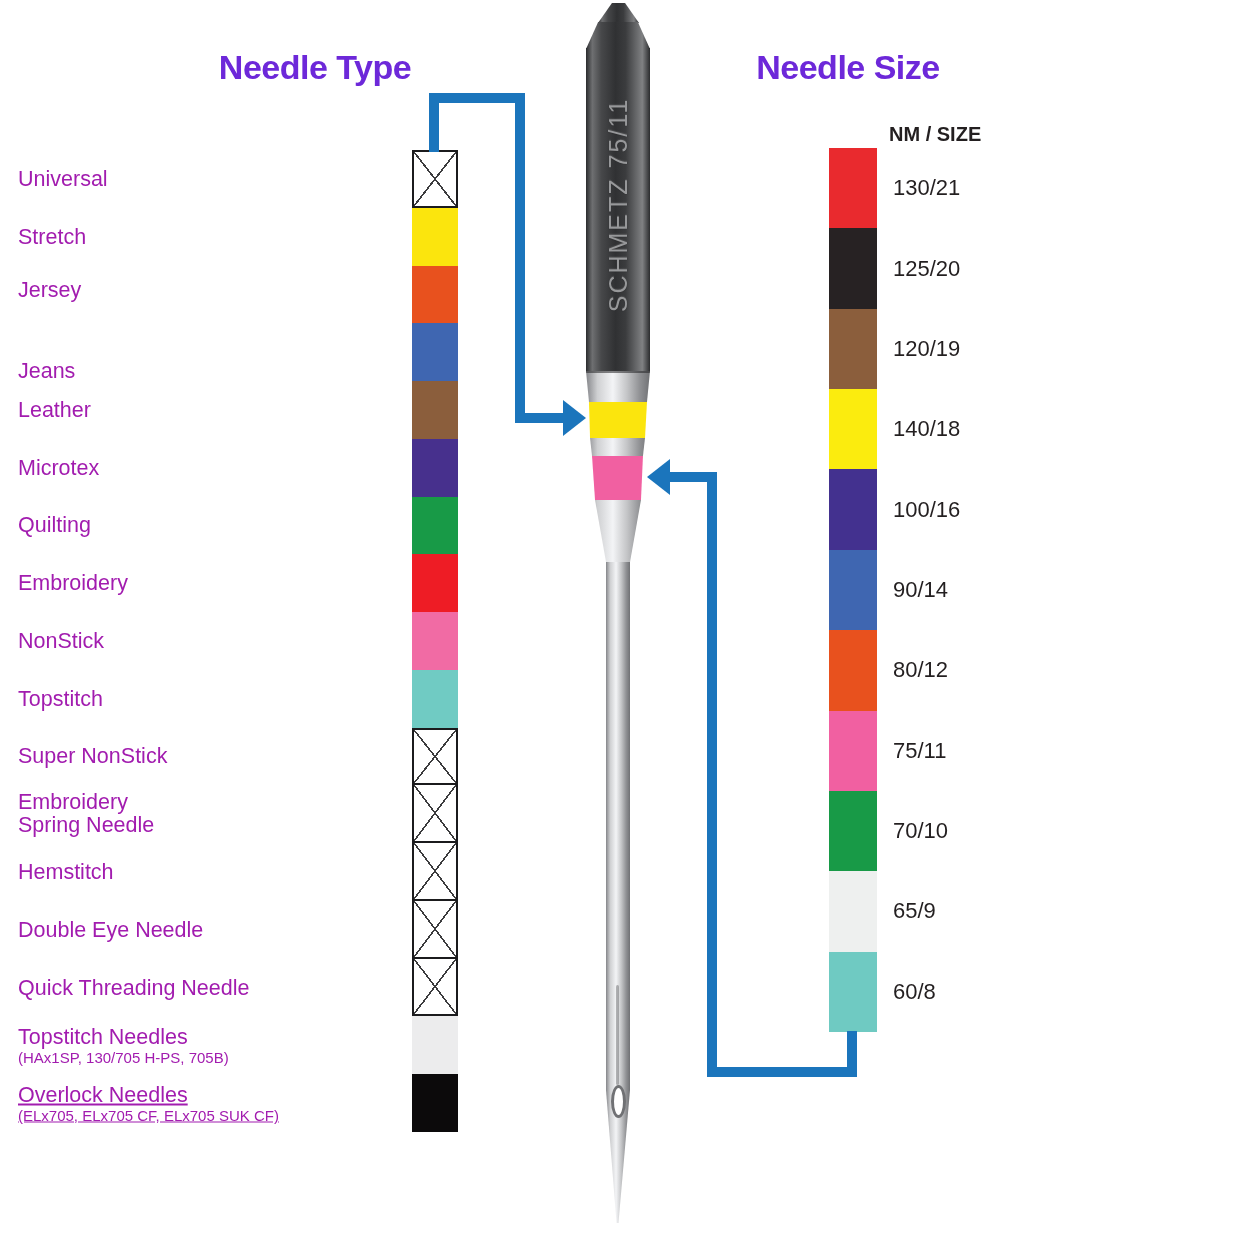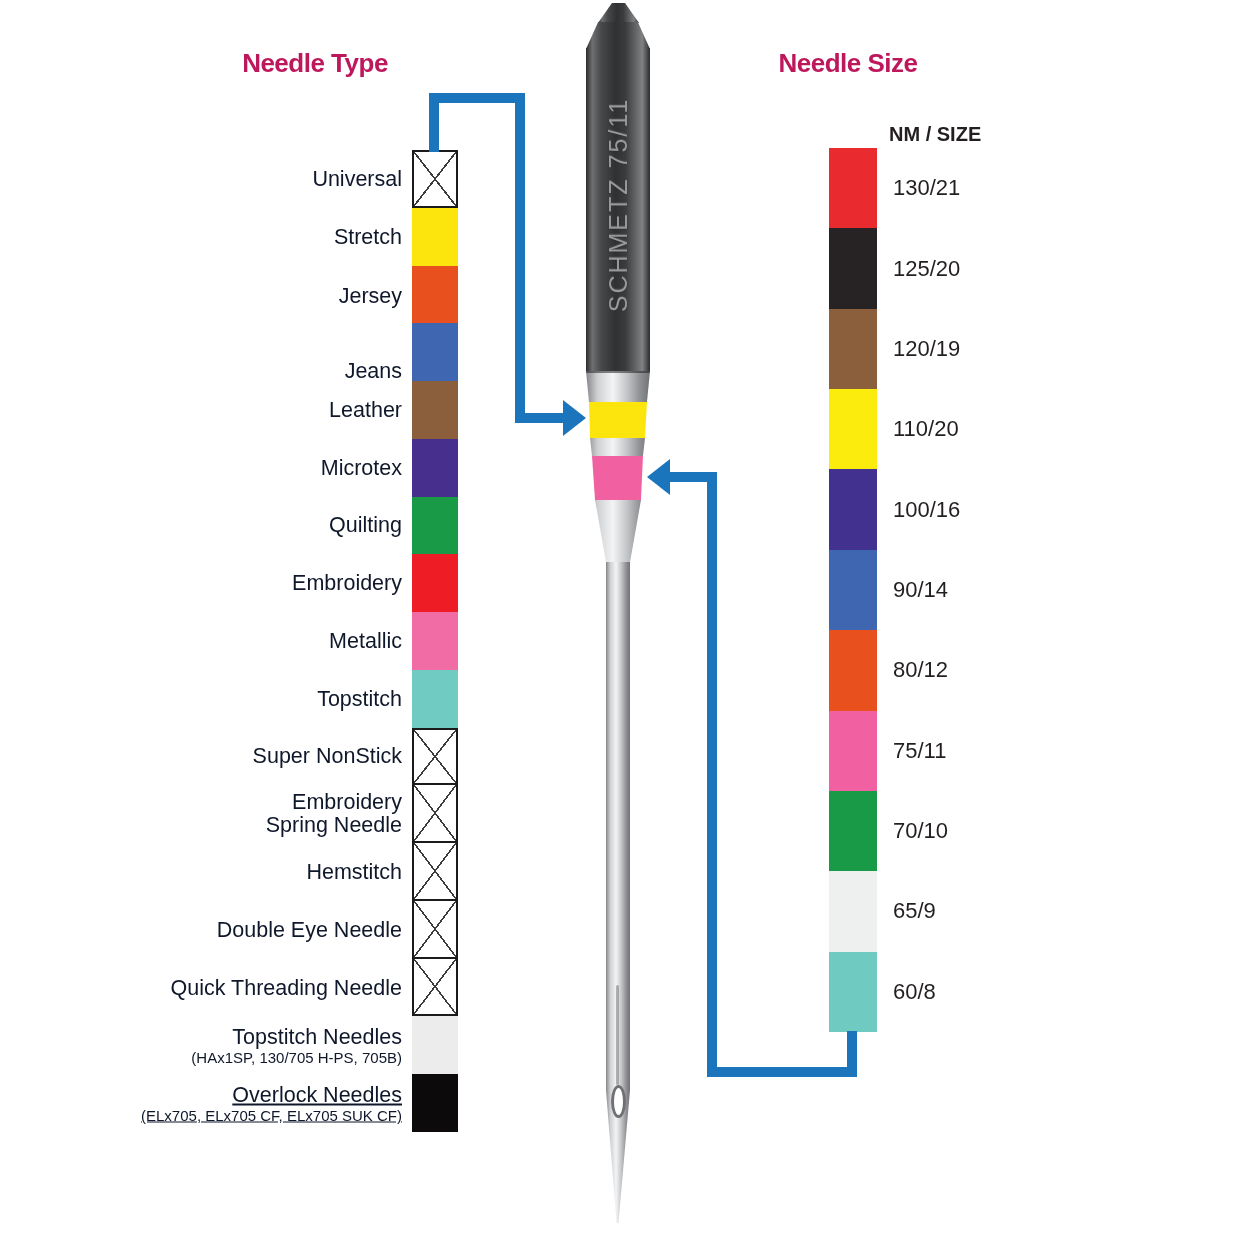--- a/index.html
+++ b/index.html
@@ -3,40 +3,40 @@
 <meta charset="utf-8">
 <style>
   * { margin:0; padding:0; box-sizing:border-box; }
   html,body { background:#fff; }
   #diagram {
     position:relative; width:1247px; height:1247px; background:#ffffff;
     font-family:"Liberation Sans", sans-serif; color:#231f20; overflow:hidden;
   }
   .title {
     position:absolute; top:48px; width:400px; text-align:center;
-    font-size:26px; font-weight:bold; letter-spacing:-0.5px; color:#be185d;
+    font-size:34px; font-weight:bold; letter-spacing:-0.5px; color:#6d28d9;
   }
   #title-left { left:115px; }
   #title-right { left:648px; }
   #nm-size {
     position:absolute; left:889px; top:123px; font-size:20px; font-weight:bold; color:#231f20;
   }
   
   .block { position:absolute; }
   .xbox {
     background:
       linear-gradient(to top right, rgba(0,0,0,0) calc(50% - 0.8px), #3c3c3e calc(50% - 0.8px), #3c3c3e calc(50% + 0.8px), rgba(0,0,0,0) calc(50% + 0.8px)),
       linear-gradient(to bottom right, rgba(0,0,0,0) calc(50% - 0.8px), #3c3c3e calc(50% - 0.8px), #3c3c3e calc(50% + 0.8px), rgba(0,0,0,0) calc(50% + 0.8px)),
       #fff;
     border:2px solid #1b1b1d;
   }
   
   .llabel {
-    position:absolute; left:18px; width:384px; text-align:right;
-    transform:translateY(-50%); font-size:21.5px; line-height:24px; color:#0f172a;
+    position:absolute; left:18px; width:384px; 
+    transform:translateY(-50%); font-size:21.5px; line-height:24px; color:#a21caf;
   }
   .llabel .sub { font-size:15px; line-height:17px; }
   .llabel .l2 { line-height:23px; }
   .rlabel {
     position:absolute; left:893px; width:220px; text-align:left;
     transform:translateY(-50%); font-size:22px; color:#231f20;
   }
   
   .conn { position:absolute; background:var(--conn,#1b75bc); z-index:1; }
   .arrow { position:absolute; width:0; height:0; z-index:3; }
@@ -139,40 +139,40 @@
       <div class="block" style="background: rgb(236, 236, 237); left: 412px; top: 1016.4px; width: 46px; height: 57.76px;"></div>
       <div class="block" style="background: rgb(12, 10, 11); left: 412px; top: 1074.16px; width: 46px; height: 57.76px;"></div>
     </div>
   <div id="left-labels">
       <div class="llabel" style="top: 178.88px;">
         <div>Universal</div>
       </div>
       <div class="llabel" style="top: 236.64px;">
         <div>Stretch</div>
       </div>
-      <div class="llabel" style="top: 296px;">
+      <div class="llabel" style="top: 290px;">
         <div>Jersey</div>
       </div>
       <div class="llabel" style="top: 371px;">
         <div>Jeans</div>
       </div>
       <div class="llabel" style="top: 409.92px;">
         <div>Leather</div>
       </div>
       <div class="llabel" style="top: 467.68px;">
         <div>Microtex</div>
       </div>
       <div class="llabel" style="top: 525.44px;">
         <div>Quilting</div>
       </div>
       <div class="llabel" style="top: 583.2px;">
         <div>Embroidery</div>
       </div>
       <div class="llabel" style="top: 640.96px;">
-        <div>Metallic</div>
+        <div>NonStick</div>
       </div>
       <div class="llabel" style="top: 698.72px;">
         <div>Topstitch</div>
       </div>
       <div class="llabel" style="top: 756.48px;">
         <div>Super NonStick</div>
       </div>
       <div class="llabel" style="top: 814.24px;">
         <div class="l2">Embroidery</div>
         <div class="l2">Spring Needle</div>
@@ -205,21 +205,21 @@
       <div class="block" style="left: 829px; top: 630.16px; width: 48px; height: 80.36px; background: rgb(232, 81, 30);"></div>
       <div class="block" style="left: 829px; top: 710.52px; width: 48px; height: 80.36px; background: rgb(241, 96, 161);"></div>
       <div class="block" style="left: 829px; top: 790.88px; width: 48px; height: 80.36px; background: rgb(24, 154, 71);"></div>
       <div class="block" style="left: 829px; top: 871.24px; width: 48px; height: 80.36px; background: rgb(238, 240, 239);"></div>
       <div class="block" style="left: 829px; top: 951.6px; width: 48px; height: 80.36px; background: rgb(111, 202, 194);"></div>
     </div>
   <div id="right-labels">
       <div class="rlabel" style="top: 188.18px;">130/21</div>
       <div class="rlabel" style="top: 268.54px;">125/20</div>
       <div class="rlabel" style="top: 348.9px;">120/19</div>
-      <div class="rlabel" style="top: 429.26px;">110/20</div>
+      <div class="rlabel" style="top: 429.26px;">140/18</div>
       <div class="rlabel" style="top: 509.62px;">100/16</div>
       <div class="rlabel" style="top: 589.98px;">90/14</div>
       <div class="rlabel" style="top: 670.34px;">80/12</div>
       <div class="rlabel" style="top: 750.7px;">75/11</div>
       <div class="rlabel" style="top: 831.06px;">70/10</div>
       <div class="rlabel" style="top: 911.42px;">65/9</div>
       <div class="rlabel" style="top: 991.78px;">60/8</div>
     </div>
 
 </div>

